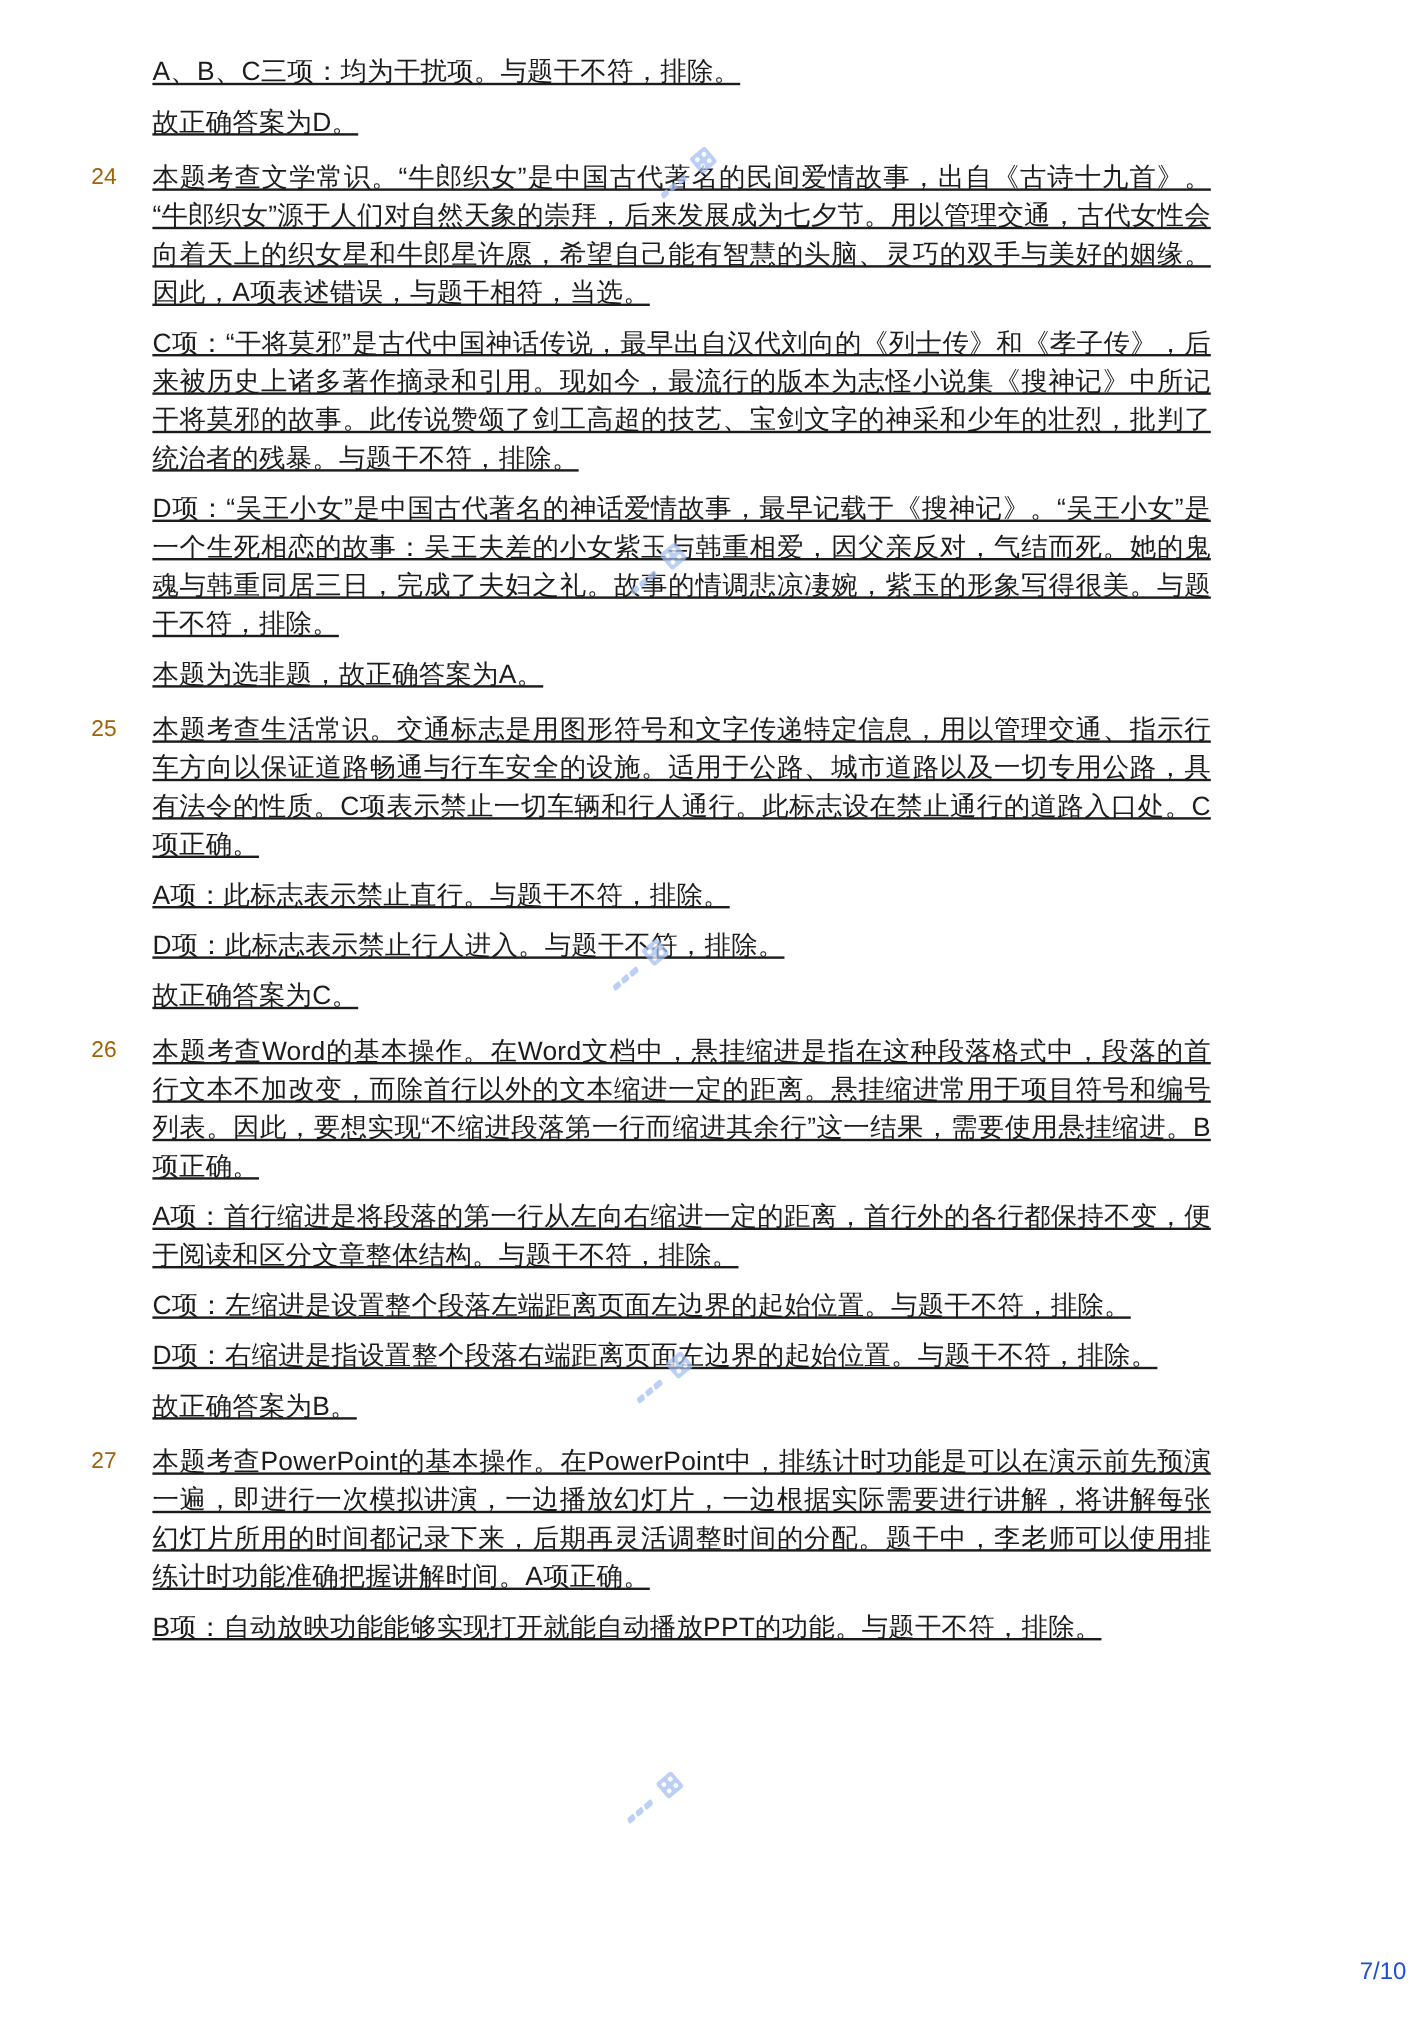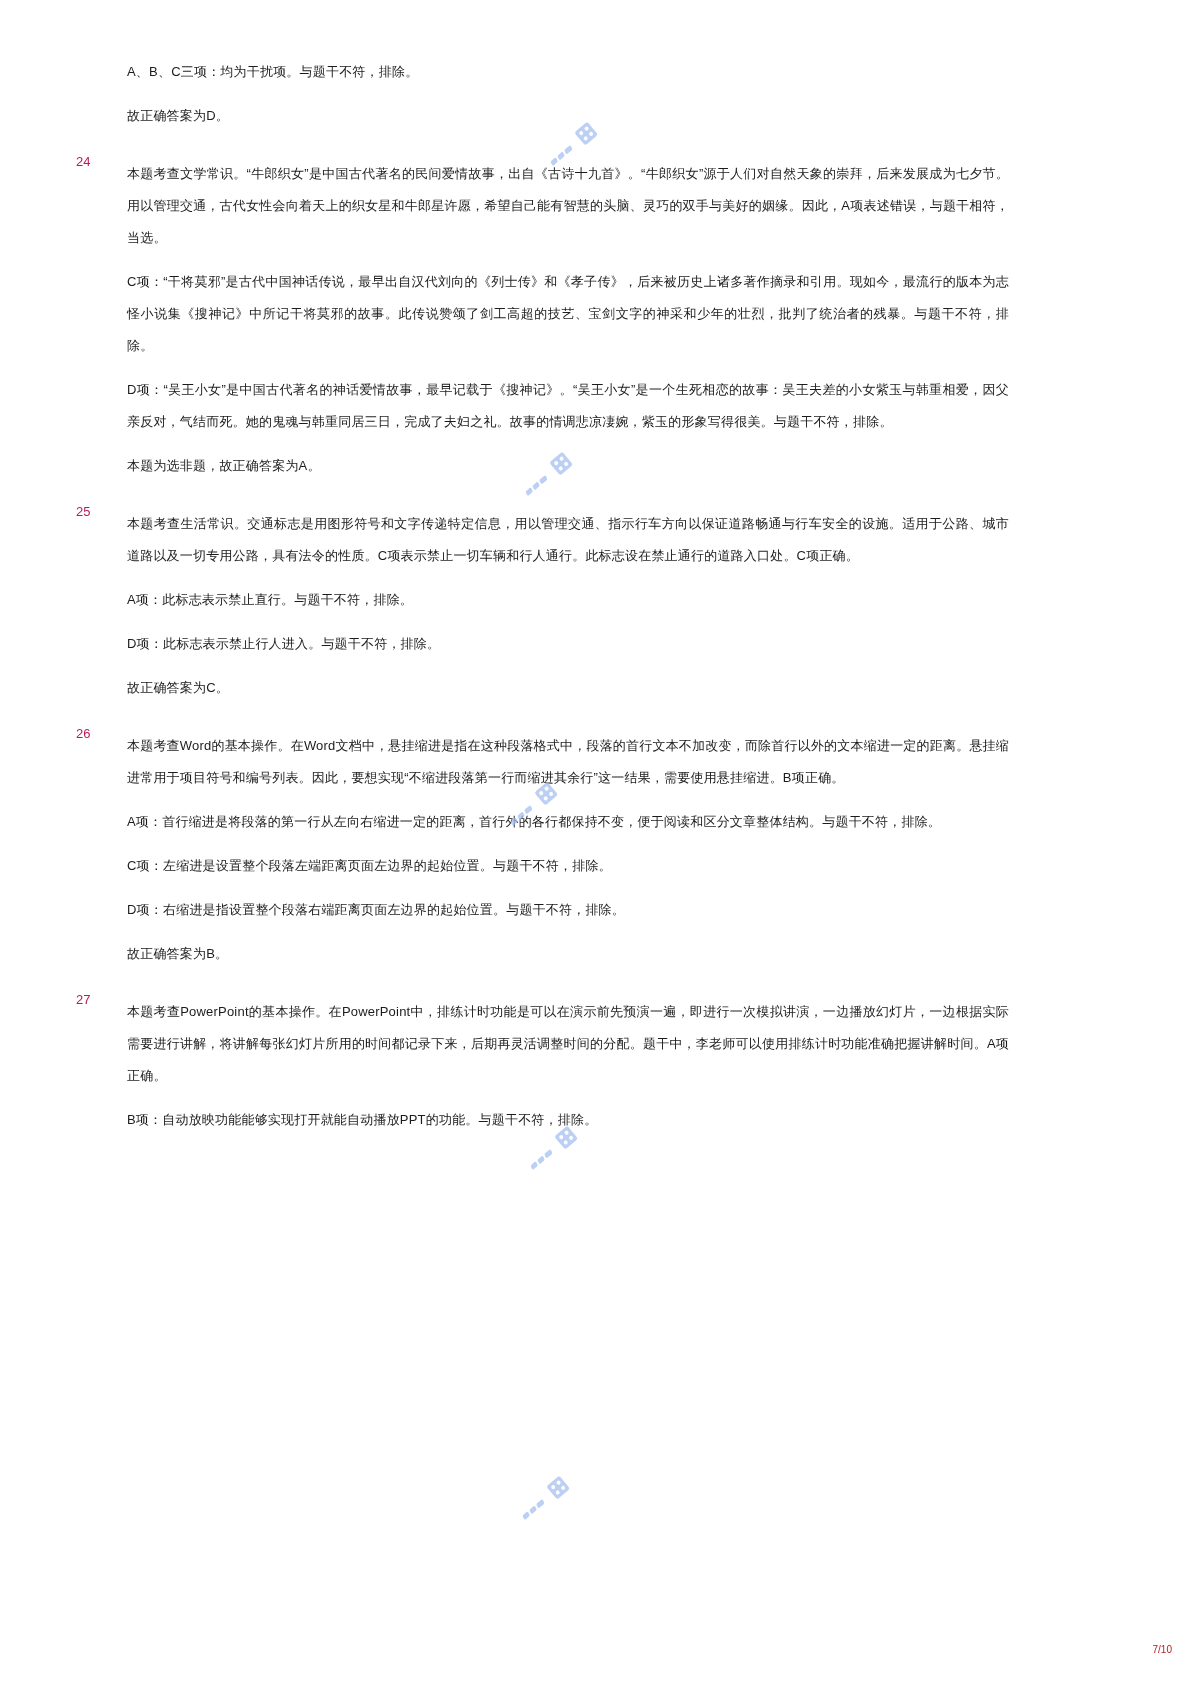--- a/index.html
+++ b/index.html
@@ -16,38 +16,39 @@
     width: 100%;
     padding: 44px 180px 0 76px;
   }
   .item {
     display: flex;
     align-items: flex-start;
     margin-bottom: 4px;
   }
   .qnum {
     flex: 0 0 51px;
-    font-size: 13px;
+    font-size: 19px;
     line-height: 32px;
-    color: #be185d;
+    color: #a16207;
   }
   .qbody { flex: 1; min-width: 0; }
   .qbody p {
-    margin: 12px 0 10px 0;
-    font-size: 13px;
+    margin: 0 0 10px 0;
+    font-size: 22px;
     line-height: 32px;
     text-align: justify;
     letter-spacing: 0.2px;
+    text-decoration: underline;
   }
   .footer {
     position: absolute;
     right: 17px;
     bottom: 28px;
-    font-size: 10px;
-    color: #b91c1c;
+    font-size: 20px;
+    color: #1d4ed8;
   }
   .watermark {
     position: absolute;
     width: 72px;
     height: 72px;
     pointer-events: none;
     opacity: 0.72;
   }
 </style>
 </head>

